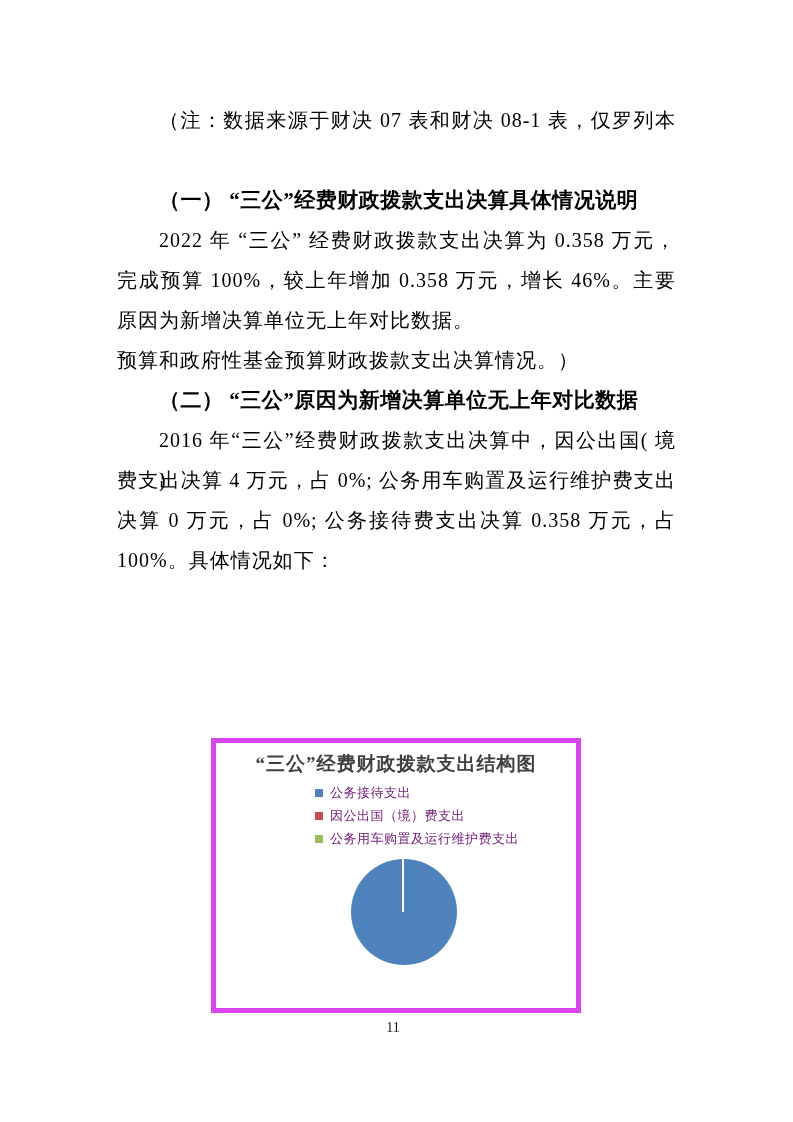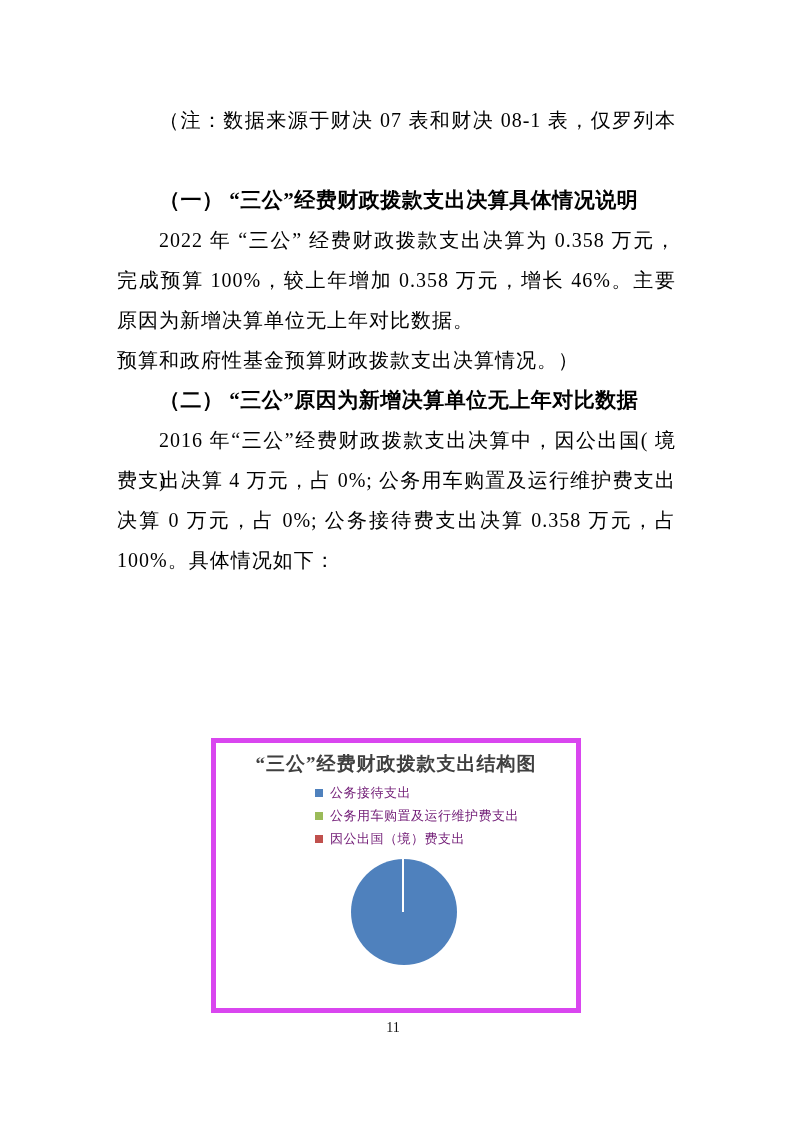--- a/index.html
+++ b/index.html
@@ -94,26 +94,26 @@
   </div>
 
   <div class="chart">
     <div class="chart-title">“三公”经费财政拨款支出结构图</div>
     <div class="legend">
       <div class="legend-row">
         <span class="sw" style="background: rgb(79, 129, 189);"></span>
         <span>公务接待支出</span>
       </div>
       <div class="legend-row">
+        <span class="sw" style="background: rgb(192, 80, 77);"></span>
+        <span>因公出国（境）费支出</span>
+      </div>
+      <div class="legend-row">
         <span class="sw" style="background: rgb(155, 187, 89);"></span>
         <span>公务用车购置及运行维护费支出</span>
-      </div>
-      <div class="legend-row">
-        <span class="sw" style="background: rgb(192, 80, 77);"></span>
-        <span>因公出国（境）费支出</span>
       </div>
     </div>
     <div class="pie" style="background: rgb(79, 129, 189);">
       <div class="pie-tick"></div>
     </div>
   </div>
 
   <div class="page-number">11</div>
 
 </div>

